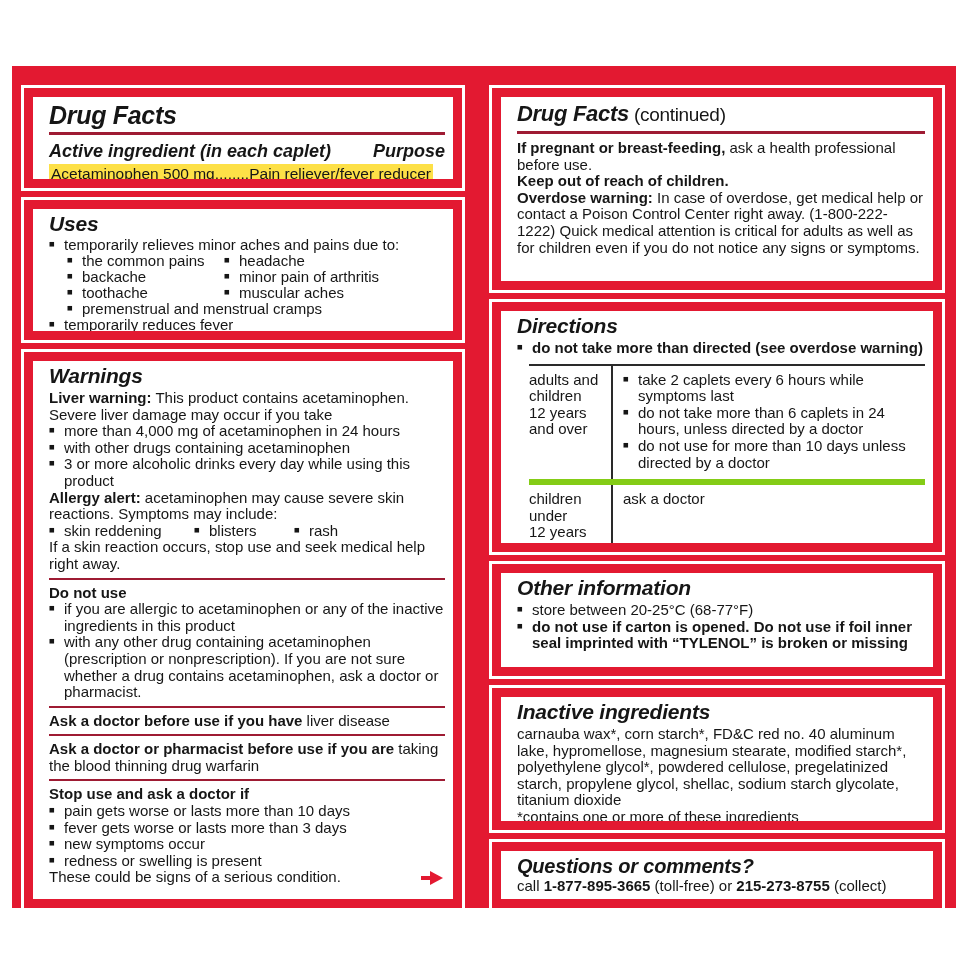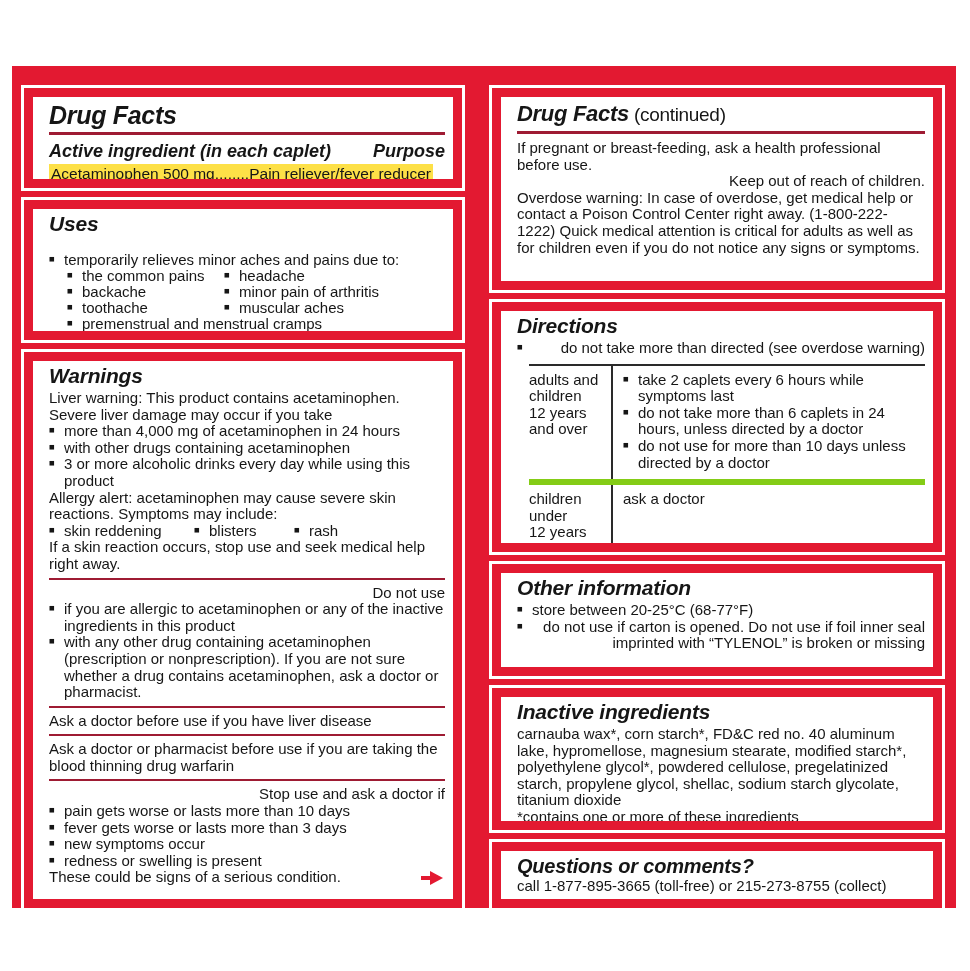--- a/index.html
+++ b/index.html
@@ -7,21 +7,21 @@
   .board { position:absolute; left:12px; top:66px; width:944px; height:842px; background:#e31931; display:flex; gap:30px; padding:22px 14px 0 12px; overflow:hidden; }
   .col { display:flex; flex-direction:column; gap:12px; }
   .col-left { width:438px; flex:0 0 438px; }
   .col-right { flex:1;border-radius:17px; }
   .box { background:#ffffff; border:9px solid #e31931; outline:3px solid #ffffff; padding:4px 8px 5px 16px; overflow:hidden; font-size:15px; line-height:16.6px; }
   .df-title { font-style:italic; font-weight:bold; font-size:25px; line-height:28px; letter-spacing:-0.3px; }
   .df-suffix { font-style:normal; font-weight:normal; font-size:19px; }
   .sec-title { font-style:italic; font-weight:bold; font-size:21px; line-height:24px; letter-spacing:-0.2px; margin-bottom:2px; }
   .rule-title { border-top:3px solid #9e1b33; margin:3px 0 6px; }
   .rule { border-top:2px solid #9e1b33; margin:5px 0; }
-  .b { font-weight:normal;text-align:right; }
+  .b { font-weight:bold; }
   .hdr-row { display:flex; justify-content:space-between; font-style:italic; font-weight:bold; font-size:18px; line-height:21px; margin-top:2px; }
   .hl { display:inline-block; background:#fde047; font-size:15.5px; line-height:20px; padding:0 2px; margin-top:2px; }
   .li { position:relative; padding-left:15px; }
   .li::before { content:"■"; position:absolute; left:0; top:2px; font-size:9.5px; line-height:10px; color:#161616; }
   .uses-body { line-height:16px; }
   .sub { margin-left:18px; }
   .pair { display:flex; }
   .pair .c1 { width:157px; }
   .symptoms { display:flex; }
   .symptoms .s1 { width:145px; }
@@ -46,21 +46,21 @@
       <div class="df-title">Drug Facts</div>
       <div class="rule-title"></div>
       <div class="hdr-row">
         <span>Active ingredient (in each caplet)</span>
         <span>Purpose</span>
       </div>
       <span class="hl">Acetaminophen 500 mg........Pain reliever/fever reducer</span>
     </div>
 
     <div class="box uses-body" style="height:140px; padding-top:3px;">
-      <div class="sec-title" style="margin-bottom:16px;">Uses</div>
+      <div class="sec-title" style="margin-bottom:1px;">Uses</div>
       <div class="li">temporarily relieves minor aches and pains due to:</div>
       <div class="sub">
         <div class="pair">
           <span class="c1 li">the common pains</span>
           <span class="li">headache</span>
         </div>
         <div class="pair">
           <span class="c1 li">backache</span>
           <span class="li">minor pain of arthritis</span>
         </div>

